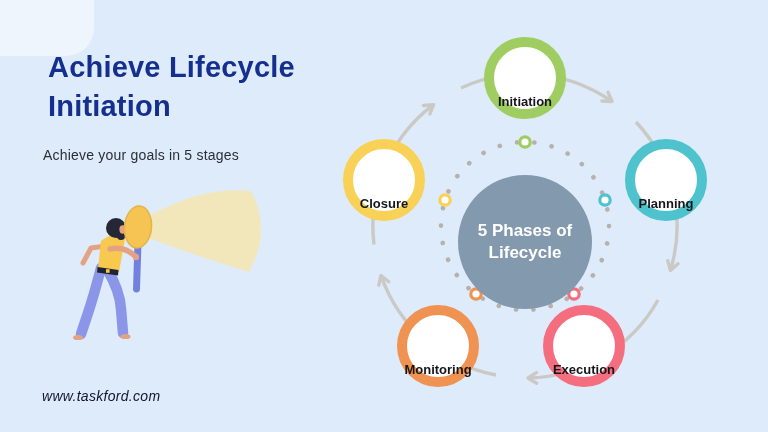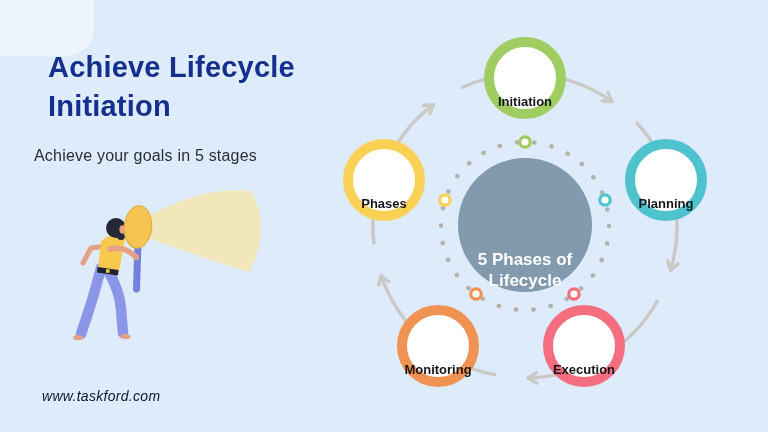--- a/index.html
+++ b/index.html
@@ -9,34 +9,34 @@
     --beam:#f1e7ba; --lens:#f6c453; --handle:#7181dd; --skin:#e5a183;
     --shirt:#f7c94f; --pants:#8b96e8; --hair:#242836;
   }
   html,body{margin:0;padding:0}
   .canvas{position:relative;width:768px;height:432px;background:var(--bg);overflow:hidden;
           font-family:"Liberation Sans","DejaVu Sans",sans-serif}
   .corner-accent{position:absolute;left:0;top:0;width:94px;height:56px;
           background:rgba(255,255,255,.5);border-radius:0 0 28px 0}
   .title{position:absolute;left:48px;top:48px;font-size:29px;font-weight:bold;
           color:var(--title);line-height:1.36;letter-spacing:.2px}
-  .subtitle{position:absolute;left:34px;top:147px;font-size:16px;color:var(--subtitle);
+  .subtitle{position:absolute;left:43px;top:147px;font-size:14px;color:var(--subtitle);
           letter-spacing:.2px}
   .footer{position:absolute;left:42px;top:388px;font-size:14px;font-style:italic;
           color:#0f172a;letter-spacing:.3px}
   svg.overlay{position:absolute;left:0;top:0;width:768px;height:432px}
   .arc{fill:none;stroke:var(--arrow);stroke-width:3.4}
   .chev{fill:none;stroke:var(--arrow);stroke-width:3.4;stroke-linecap:round;stroke-linejoin:round}
   .dotring{fill:none;stroke:var(--dot);stroke-width:4.6;stroke-linecap:round;
           stroke-dasharray:0.1 17.493}
   .mini{fill:#ffffff;stroke-width:3.2}
   .mini0{stroke:var(--phase0)} .mini1{stroke:var(--phase1)} .mini2{stroke:var(--phase2)}
   .mini3{stroke:var(--phase3)} .mini4{stroke:var(--phase4)}
-  .center-circle{position:absolute;left:458px;top:158px;width:134px;height:134px;
-          border-radius:50%;background:var(--center);display:flex;align-items:flex-end;
+  .center-circle{position:absolute;left:458px;top:175px;width:134px;height:134px;
+          border-radius:50%;background:var(--center);display:flex;align-items:center;
           justify-content:center;text-align:center;color:var(--center-text);
           font-weight:bold;font-size:17px;line-height:1.28}
   .phase{position:absolute;width:62px;height:62px;border-radius:50%;background:#fff;
           border:10px solid #999;display:flex;align-items:flex-end;justify-content:center}
   .phase span{font-size:13px;font-weight:bold;color:var(--label);white-space:nowrap}
   .p0{left:484px;top:37px;border-color:var(--phase0)}
   .p1{left:625px;top:139px;border-color:var(--phase1)}
   .p2{left:543px;top:305px;border-color:var(--phase2)}
   .p3{left:397px;top:305px;border-color:var(--phase3)}
   .p4{left:343px;top:139px;border-color:var(--phase4)}
@@ -98,21 +98,21 @@
   <div class="phase p1">
     <span>Planning</span>
   </div>
   <div class="phase p2">
     <span>Execution</span>
   </div>
   <div class="phase p3">
     <span>Monitoring</span>
   </div>
   <div class="phase p4">
-    <span>Phases</span>
+    <span>Closure</span>
   </div>
 
   <svg class="illustration" viewBox="0 0 230 180" aria-hidden="true">
     <path d="M94,36 Q150,3 201,8 Q222,47 199,89 Q143,72 93,53 Z" fill="var(--beam)"></path>
     <path d="M56,63 L41,65 L33,80" stroke="var(--skin)" stroke-width="5" fill="none" stroke-linecap="round" stroke-linejoin="round"></path>
     <path d="M57,86 Q70,108 71,126 L73,150" stroke="var(--pants)" stroke-width="10.5" fill="none" stroke-linecap="round"></path>
     <path d="M51,85 Q44,112 38,130 L31,151" stroke="var(--pants)" stroke-width="10.5" fill="none" stroke-linecap="round"></path>
     <ellipse cx="75.5" cy="153.5" rx="5" ry="2.6" fill="var(--skin)"></ellipse>
     <ellipse cx="28" cy="154.5" rx="5" ry="2.6" fill="var(--skin)"></ellipse>
     <path d="M51,58 Q66,46 75,56 L69,89 L48,86 Z" fill="var(--shirt)"></path>

